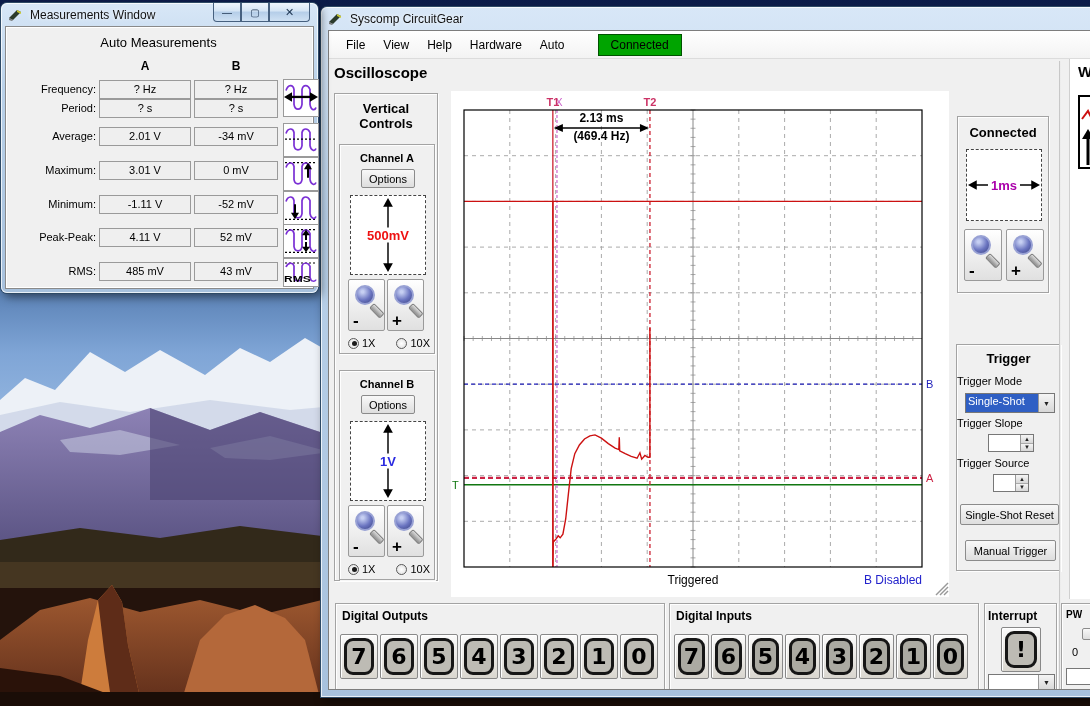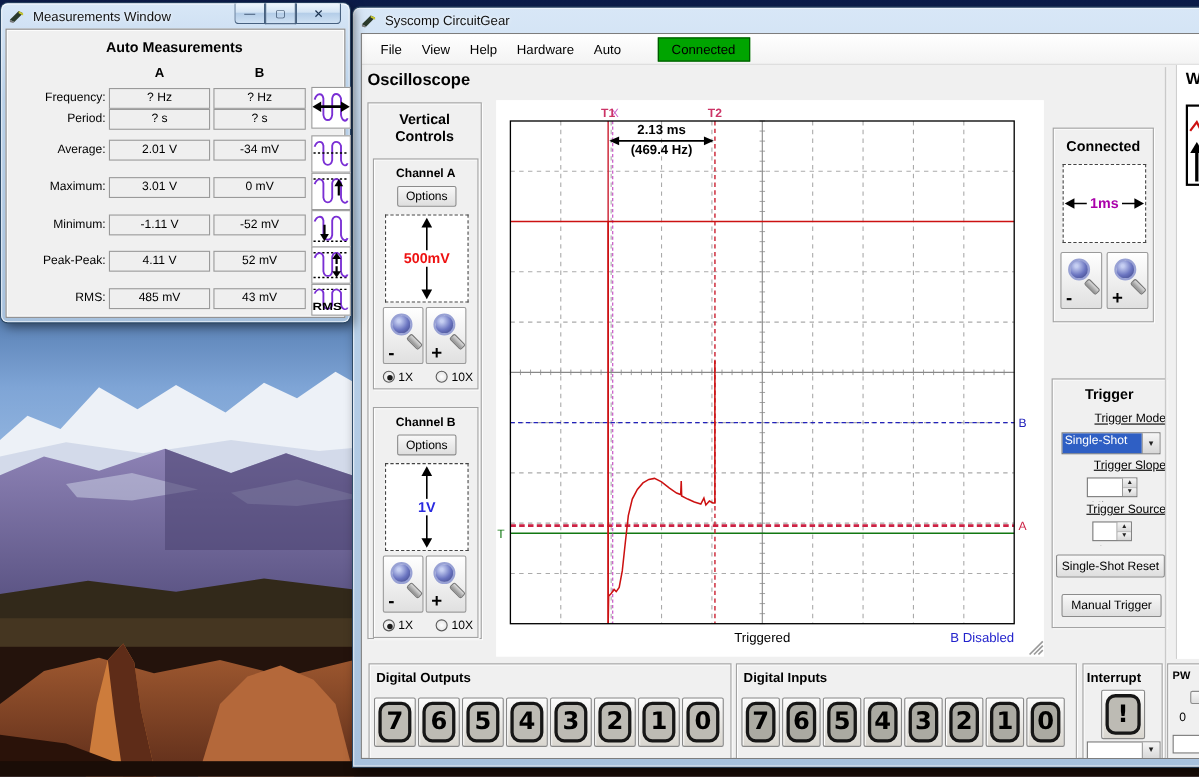--- a/index.html
+++ b/index.html
@@ -24,21 +24,21 @@
        color:#1c3350;}
   .cap.min{border-bottom-left-radius:4px;}
   .cap.close{width:41px;border-bottom-right-radius:4px;font-size:11px;}
 
   
   #meas-win{left:1px;top:3px;width:317px;height:290px;z-index:3;}
   .mw-content{position:absolute;left:4px;right:4px;top:23px;bottom:4px;
               background:#f0f0f0;border:1px solid #8a8a8a;
               box-shadow:inset 0 0 0 1px #fff;}
   .mw-title{position:absolute;top:8px;left:0;right:2px;text-align:center;
-            font-weight:bold;font-size:13px;}
+            font-weight:normal;font-size:13px;}
   .mw-colhdr{position:absolute;top:32px;height:16px;text-align:center;
              font-weight:bold;font-size:12px;}
   .m-label{position:absolute;left:0;width:90px;text-align:right;font-size:11px;
            line-height:19px;}
   .m-val{position:absolute;height:19px;font-size:11px;line-height:17px;
          text-align:center;background:#efefef;border:1px solid #9a9a9a;}
   .m-val.col-a{left:93px;width:92px;}
   .m-val.col-b{left:188px;width:84px;}
   .meas-icon{position:absolute;left:277px;width:36px;background:#fff;
              border:1px solid #9a9a9a;}
@@ -84,23 +84,23 @@
         border-radius:2px;transform:rotate(45deg);transform-origin:0 0;}
   .sign{position:absolute;left:4px;bottom:1px;font-weight:bold;font-size:17px;
         line-height:1;}
 
   .radio-row{position:absolute;display:flex;font-size:11px;align-items:center;}
   .rb{width:11px;height:11px;border-radius:50%;border:1px solid #5a5a5a;
       background:radial-gradient(#fff,#dcdcdc);display:inline-block;position:relative;
       margin-right:3px;flex:0 0 auto;}
   .rb.on::after{content:"";position:absolute;left:2.5px;top:2.5px;width:5px;height:5px;
       border-radius:50%;background:#1a1a1a;}
-  .radio-opt{display:flex;align-items:flex-start;}
-
-  .lbl11{position:absolute;left:0;right:0;text-align:right;font-size:11px;text-decoration:underline;}
+  .radio-opt{display:flex;align-items:center;}
+
+  .lbl11{position:absolute;left:0;right:0;text-align:left;font-size:11px;}
   .combo{position:absolute;border:1px solid #777;background:#fff;display:flex;
          height:20px;font-size:11px;}
   .combo-text{flex:1;background:#2f5fc4;color:#fff;padding:1px 2px;overflow:hidden;
               white-space:nowrap;}
   .combo-btn{width:16px;background:linear-gradient(#f5f5f5,#d7d7d7);
              border-left:1px solid #999;display:flex;align-items:center;
              justify-content:center;font-size:7px;color:#222;}
   .spin{position:absolute;border:1px solid #777;background:#fff;display:flex;
         height:18px;font-size:11px;}
   .spin-text{flex:1;padding:1px 1px 1px 3px;overflow:hidden;white-space:nowrap;margin-top:19px;}

